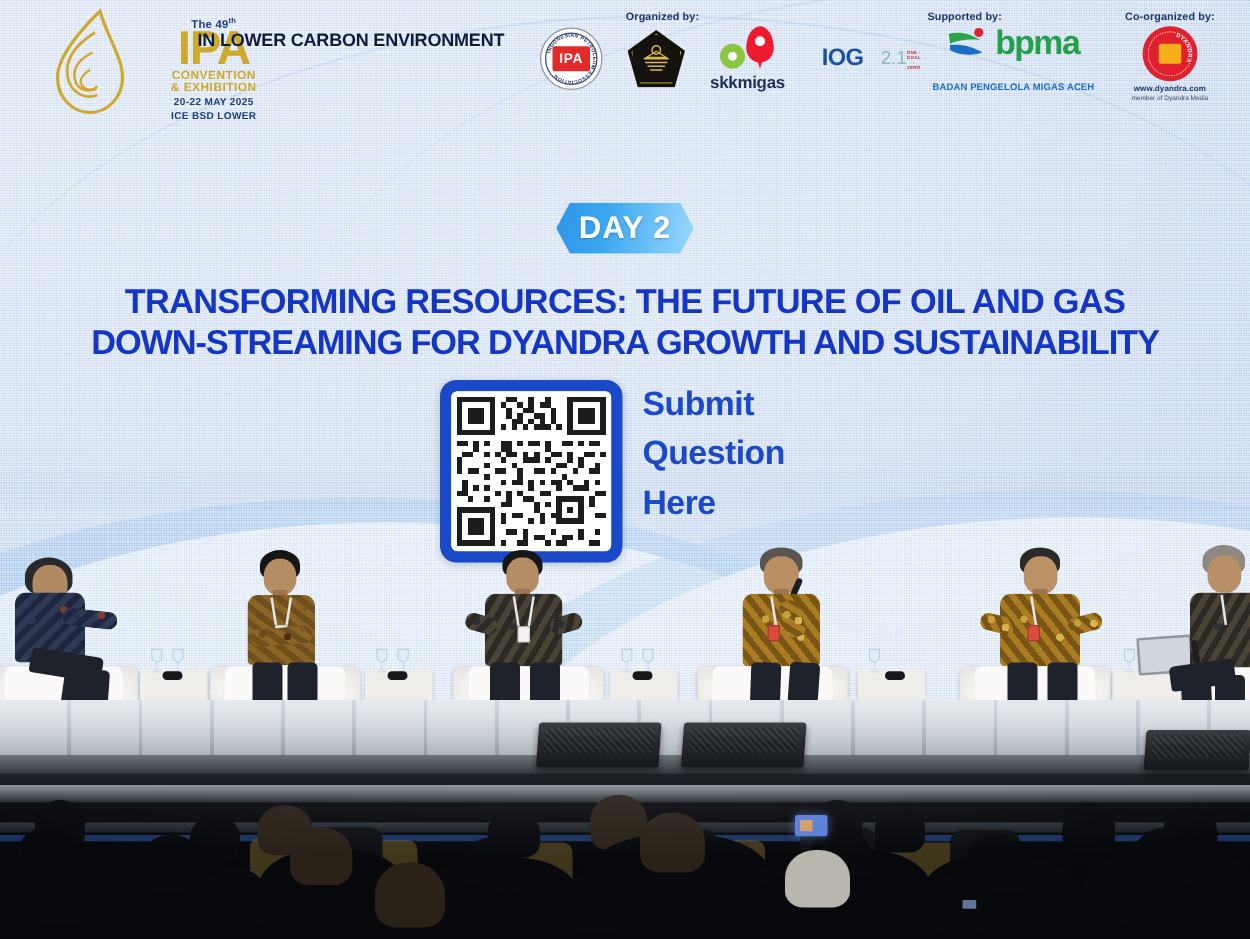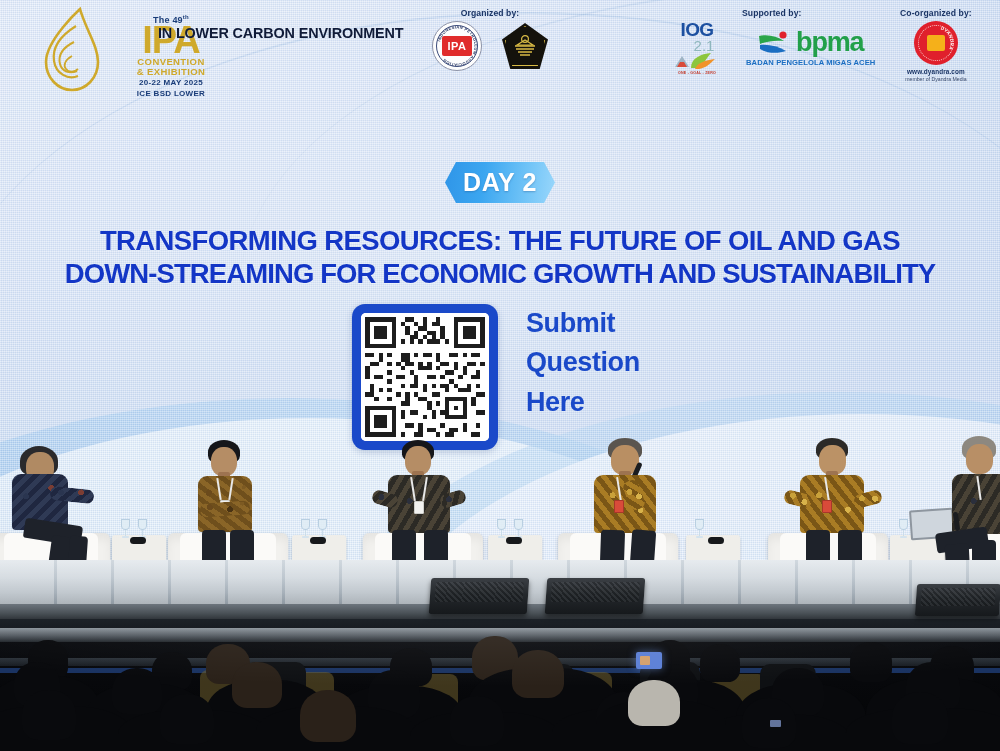--- a/index.html
+++ b/index.html
@@ -107,32 +107,32 @@
             width:8px;height:8px;background:#fff;border-radius:50%;}
   .skk-tail{position:absolute;right:9px;top:21px;width:8px;height:13px;background:#ee1b30;
             clip-path:polygon(50% 100%,0 0,100% 0);}
   .skk-circ{position:absolute;left:1px;top:14px;width:20px;height:20px;border-radius:50%;
             background:#8cc63e;}
   .skk-circ:after{content:"";position:absolute;left:50%;top:50%;transform:translate(-50%,-50%);
             width:7px;height:7px;background:#fff;border-radius:50%;}
   .skk-word{font-size:13.5px;font-weight:600;color:#1f2f57;letter-spacing:-.2px;margin-top:1px;}
 
   
-  .iog{display:flex;flex-direction:column;align-items:center;width:58px;}
+  .iog{display:flex;flex-direction:row;align-items:center;width:58px;}
   .iog-top{font-size:19px;font-weight:800;color:#1b4fa0;letter-spacing:-.6px;line-height:.95;}
   .iog-40{font-size:15px;font-weight:400;color:#8fb7bd;line-height:.95;margin-left:14px;}
   .iog-art{width:52px;height:20px;margin-top:-3px;}
   .iog-foot{font-size:3.6px;font-weight:700;color:#c0392b;letter-spacing:.2px;margin-top:1px;}
 
   
   .bpma{display:flex;flex-direction:column;align-items:center;}
   .bpma-row{display:flex;align-items:center;gap:4px;}
   .bpma-mark{width:34px;height:26px;}
   .bpma-word{font-size:27px;font-weight:800;color:#22a04a;letter-spacing:-1.2px;line-height:.9;}
-  .bpma-sub{font-size:7.6px;font-weight:800;color:#1b6ec2;letter-spacing:.1px;margin-top:2px;}
+  .bpma-sub{font-size:7.6px;font-weight:800;color:#1b6ec2;letter-spacing:.1px;margin-top:18px;}
 
   
   .dya{display:flex;flex-direction:column;align-items:center;}
   .dya-seal{width:44px;height:44px;border-radius:50%;background:#e0202c;position:relative;
             display:flex;align-items:center;justify-content:center;}
   .dya-seal:after{content:"";position:absolute;inset:4px;border-radius:50%;border:1px dotted rgba(255,255,255,.75);}
   .dya-glyph{width:18px;height:16px;background:#f5b01a;border-radius:2px;position:relative;z-index:2;}
   .dya-url{font-size:6.4px;font-weight:800;color:#1b3566;margin-top:3px;letter-spacing:.1px;}
   .dya-mem{font-size:5.2px;color:#3b4a6b;margin-top:1px;}
 
@@ -161,21 +161,21 @@
   
   .qr-wrap{
     position:absolute;left:352px;top:304px;width:146px;height:146px;
     background:#1a49c9;border-radius:13px;padding:9px;box-sizing:border-box;
     box-shadow:0 2px 7px rgba(20,50,120,.22);
   }
   .qr-inner{width:100%;height:100%;background:#fff;border-radius:5px;overflow:hidden;}
   .qr-inner svg{display:block;width:100%;height:100%;}
 
   .cta{
-    position:absolute;left:526px;top:304px;width:260px;
+    position:absolute;left:514px;top:304px;width:260px;
     color:#1a49c9;font-weight:800;font-size:27px;line-height:1.46;letter-spacing:-.4px;
   }
 
   
   .stage-block{position:absolute;left:0;top:560px;width:1000px;height:95px;}
   .stage-deck{
     position:absolute;left:0;top:0;width:1000px;height:46px;
     background:linear-gradient(180deg,#dfe5ea 0%,#c9d1d8 38%,#aeb7bf 70%,#8e979f 100%);
   }
   .stage-deck:after{
@@ -341,20 +341,28 @@
           </div>
           <div class="sponsor-item">
             <div class="pentagon">
               <svg class="pent-emblem" viewBox="0 0 30 26" aria-hidden="true">
                 <circle cx="15" cy="6" r="3.4" fill="none" stroke="#d9bb45" stroke-width="1.2"></circle>
                 <path d="M5 13 L25 13 M6 16 L24 16 M8 19 L22 19 M10 22 L20 22" stroke="#d9bb45" stroke-width="1.3" fill="none"></path>
                 <path d="M7 12 L15 7 L23 12 Z" fill="none" stroke="#d9bb45" stroke-width="1.1"></path>
               </svg>
             </div>
           </div>
+          <div class="sponsor-item skk">
+            <div class="skk-pins">
+              <div class="skk-drop"></div>
+              <div class="skk-tail"></div>
+              <div class="skk-circ"></div>
+            </div>
+            <div class="skk-word">skkmigas</div>
+          </div>
         </div>
       </div>
 
       <div class="sponsor-group grp-sup">
         <div class="sponsor-cap">Supported by:</div>
         <div class="sponsor-row">
           <div class="sponsor-item iog">
             <div class="iog-top">IOG</div>
             <div class="iog-40">2.1</div>
             <svg class="iog-art" viewBox="0 0 52 20" aria-hidden="true">
@@ -400,21 +408,21 @@
         </div>
       </div>
     </div>
 
     <div class="day-badge">
       <span class="day-badge-label">DAY 2</span>
     </div>
 
     <div class="headline">
       <span>TRANSFORMING RESOURCES: THE FUTURE OF OIL AND GAS</span>
-      <span class="l2">DOWN-STREAMING FOR ECONOMIC GROWTH AND SUSTAINABILITY</span>
+      <span class="l2">DOWN-STREAMING FOR DYANDRA GROWTH AND SUSTAINABILITY</span>
     </div>
 
     <div class="qr-wrap">
       <div class="qr-inner">
         <svg viewBox="0 0 29 29" shape-rendering="crispEdges" aria-hidden="true">
           <rect width="29" height="29" fill="#ffffff"></rect>
           <g fill="#1d1d1d">
 
             <rect x="1" y="1" width="7" height="1"></rect>
               <rect x="1" y="7" width="7" height="1"></rect>

